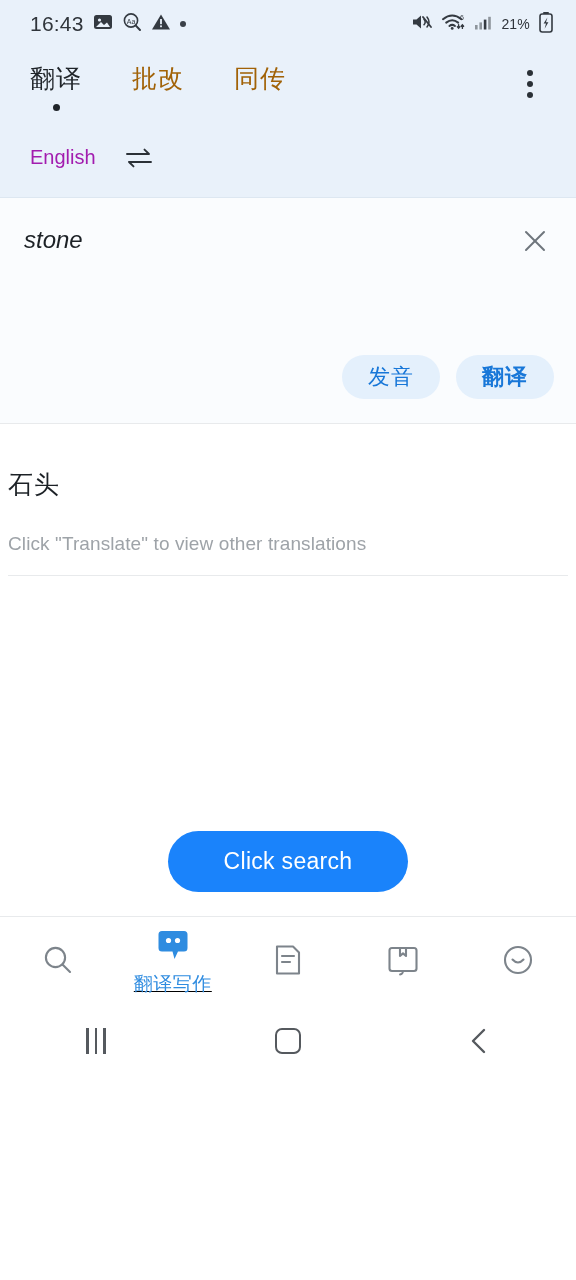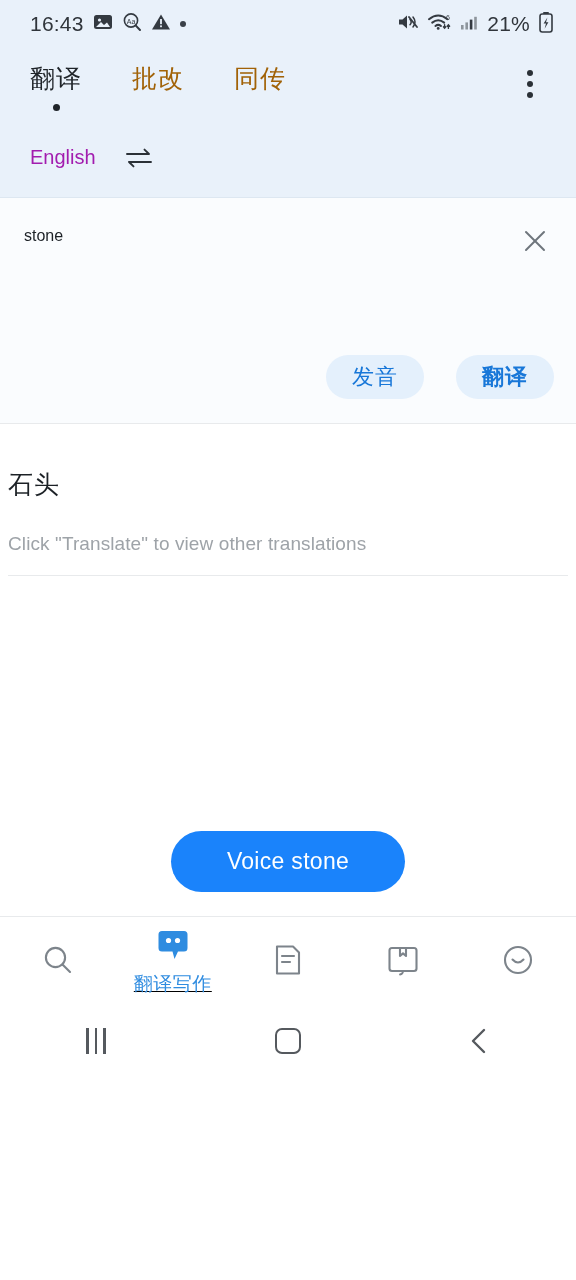--- a/index.html
+++ b/index.html
@@ -23,21 +23,21 @@
     display: flex; align-items: center;
     padding: 0 22px 0 30px;
     flex: none;
   }
   .status-left { display: flex; align-items: center; gap: 9px; }
   .status-time {
     font-size: 21px; color: #30353b; letter-spacing: .2px;
   }
   .status-right { margin-left: auto; display: flex; align-items: center; gap: 8px; }
   .sb-icon { display: block; }
-  .battery-text { font-size: 21px; color: #30353b; letter-spacing: .2px; }
+  .battery-text { font-size: 14px; color: #30353b; letter-spacing: .2px; }
   .dot-small { width: 6px; height: 6px; border-radius: 50%; background: #3a4048; display:block; }
 
   
   .tab-bar {
     background: #e9f1fa;
     height: 74px;
     display: flex; align-items: flex-start;
     padding: 14px 26px 0 30px;
     flex: none;
     position: relative;
@@ -82,32 +82,33 @@
     height: 226px;
     position: relative;
     display: flex; flex-direction: column;
     border-bottom: 1px solid #e8eaec;
   }
   .input-row {
     display: flex; align-items: flex-start;
     padding: 28px 24px 0 24px;
   }
   .input-text {
-    font-size: 16px; color: #1c2126; line-height: 1.2;
+    font-size: 24px; color: #1c2126; line-height: 1.2;
     flex: 1;
+    font-style: italic;
   }
   .clear-btn {
     width: 34px; height: 34px; flex: none;
     display: flex; align-items: center; justify-content: center;
     margin-top: -2px;
   }
   .action-row {
     margin-top: auto;
     display: flex; justify-content: flex-end; align-items: center;
-    gap: 32px;
+    gap: 16px;
     padding: 0 22px 24px 0;
   }
   .pill {
     background: #e4f0fc;
     color: #1877d8;
     border-radius: 22px;
     padding: 11px 26px;
     font-size: 22px;
     line-height: 1;
     letter-spacing: 1px;
@@ -296,21 +297,21 @@
     </div>
   </div>
 
   <div class="result-section">
     <div class="result-text">石头</div>
     <div class="result-hint">Click "Translate" to view other translations</div>
 
     <div style="flex:1"></div>
 
     <div class="voice-wrap">
-      <div class="voice-btn">Voice stone</div>
+      <div class="voice-btn">Click search</div>
     </div>
   </div>
 
   <div class="bottom-nav">
     <div class="nav-item">
       <span>
         <svg width="36" height="36" viewBox="0 0 36 36">
           <circle cx="15.5" cy="15.5" r="9.6" fill="none" stroke="#7d848b" stroke-width="2.1"></circle>
           <line x1="22.5" y1="22.5" x2="30" y2="30" stroke="#7d848b" stroke-width="2.1" stroke-linecap="round"></line>
         </svg>

